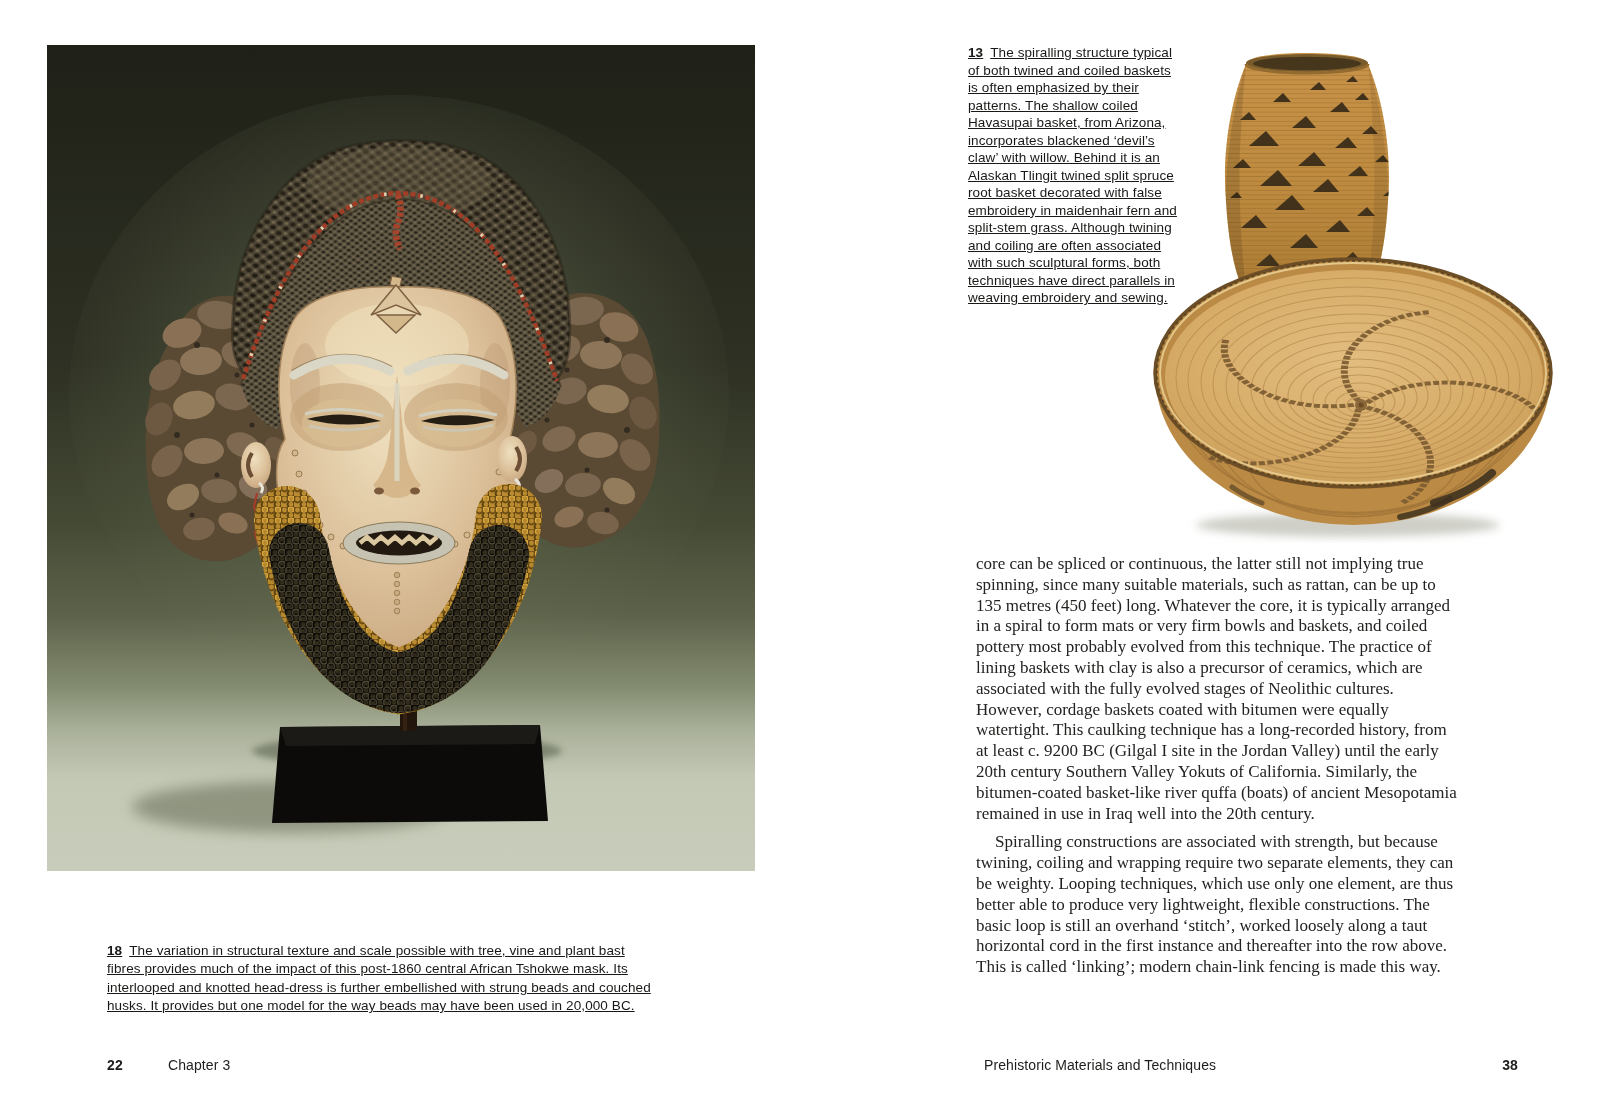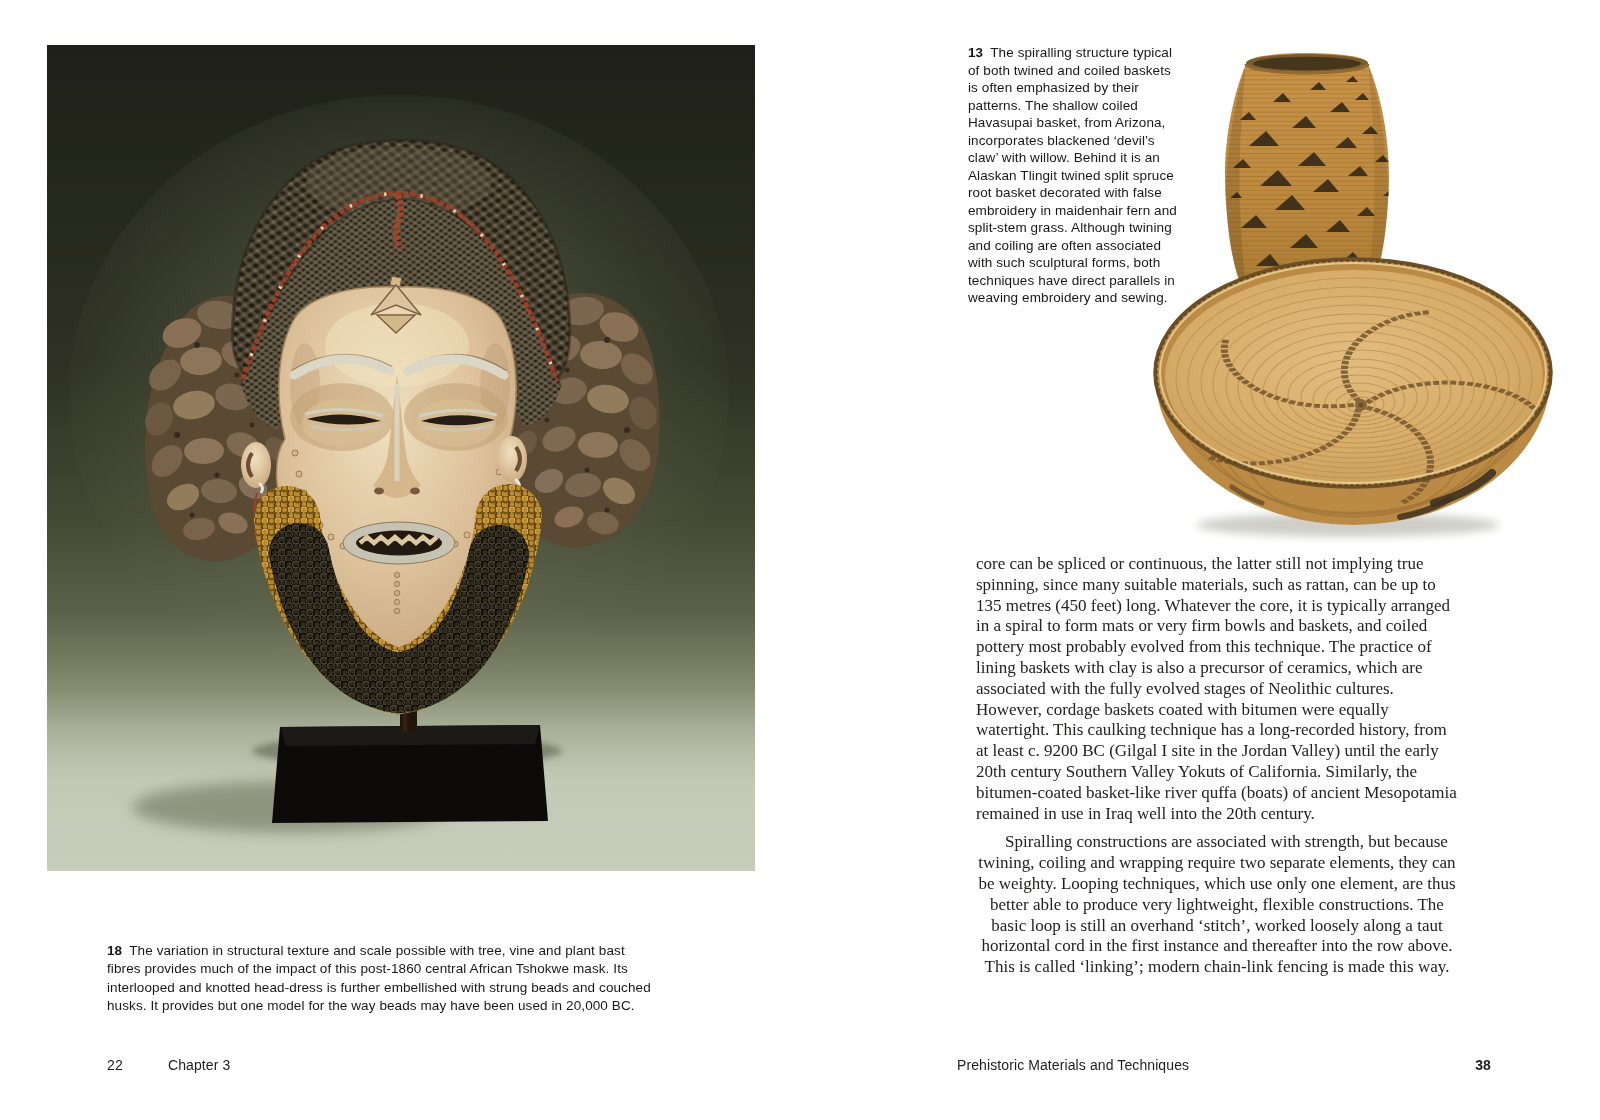--- a/index.html
+++ b/index.html
@@ -1,31 +1,31 @@
 <!DOCTYPE html>
 <html style="--page-bg: #ffffff; --ink: #1d1d1b; --photo-backdrop-dark: #23251b; --photo-floor-light: #c8ccba; --mask-face-cream: #dcc29c; --headdress-brown: #4c4434; --collar-gold: #b9892d; --basket-tan: #c0904a; --basket-pattern-dark: #3b2e1a;"><head>
 <meta charset="utf-8">
 <style>
   html,body{margin:0;padding:0;background:#fff;}
   .spread{position:relative;width:1600px;height:1120px;background:var(--page-bg,#ffffff);
           font-family:"Liberation Sans",sans-serif;color:var(--ink,#1d1d1b);overflow:hidden;}
   .photo-frame{position:absolute;left:47px;top:45px;width:708px;height:826px;}
   .photo-frame svg,.fig svg{display:block;width:100%;height:100%;}
-  .caption{position:absolute;margin:0;font-size:13.5px;line-height:18.4px;letter-spacing:.1px;color:#181816;}
+  .caption{position:absolute;margin:0;font-size:13.5px;line-height:18.4px;letter-spacing:.1px;color:#181816;text-decoration:underline;}
   .caption-left{left:107px;top:942px;width:544px;}
   .caption-right{left:968px;top:44px;width:213px;line-height:17.5px;}
   .fig-num{font-weight:700;margin-right:7px;}
   .body-copy{position:absolute;left:968px;top:546px;width:498px;
              font-family:"Liberation Serif",serif;font-size:17px;line-height:20.8px;color:#222220;}
   .body-copy p{margin:8px;}
-  .body-copy p.indent{text-indent:19px;text-align:center;}
+  .body-copy p.indent{text-indent:19px;}
   .footer{position:absolute;top:1057px;font-size:14px;letter-spacing:.1px;}
   .footer-left{left:107px;}
-  .footer-left .page-num{display:inline-block;min-width:61px;font-weight:400;}
-  .footer-right{left:957px;width:534px;display:flex;justify-content:space-between;}
+  .footer-left .page-num{display:inline-block;min-width:61px;font-weight:700;}
+  .footer-right{left:984px;width:534px;display:flex;justify-content:space-between;}
   .footer-right .page-num{font-weight:700;}
   .fig{position:absolute;}
   .fig-tall{left:1212px;top:50px;width:190px;height:258px;}
   .fig-bowl{left:1148px;top:251px;width:410px;height:292px;}
 </style>
 </head>
 <body>
 
 <div class="spread">
 

